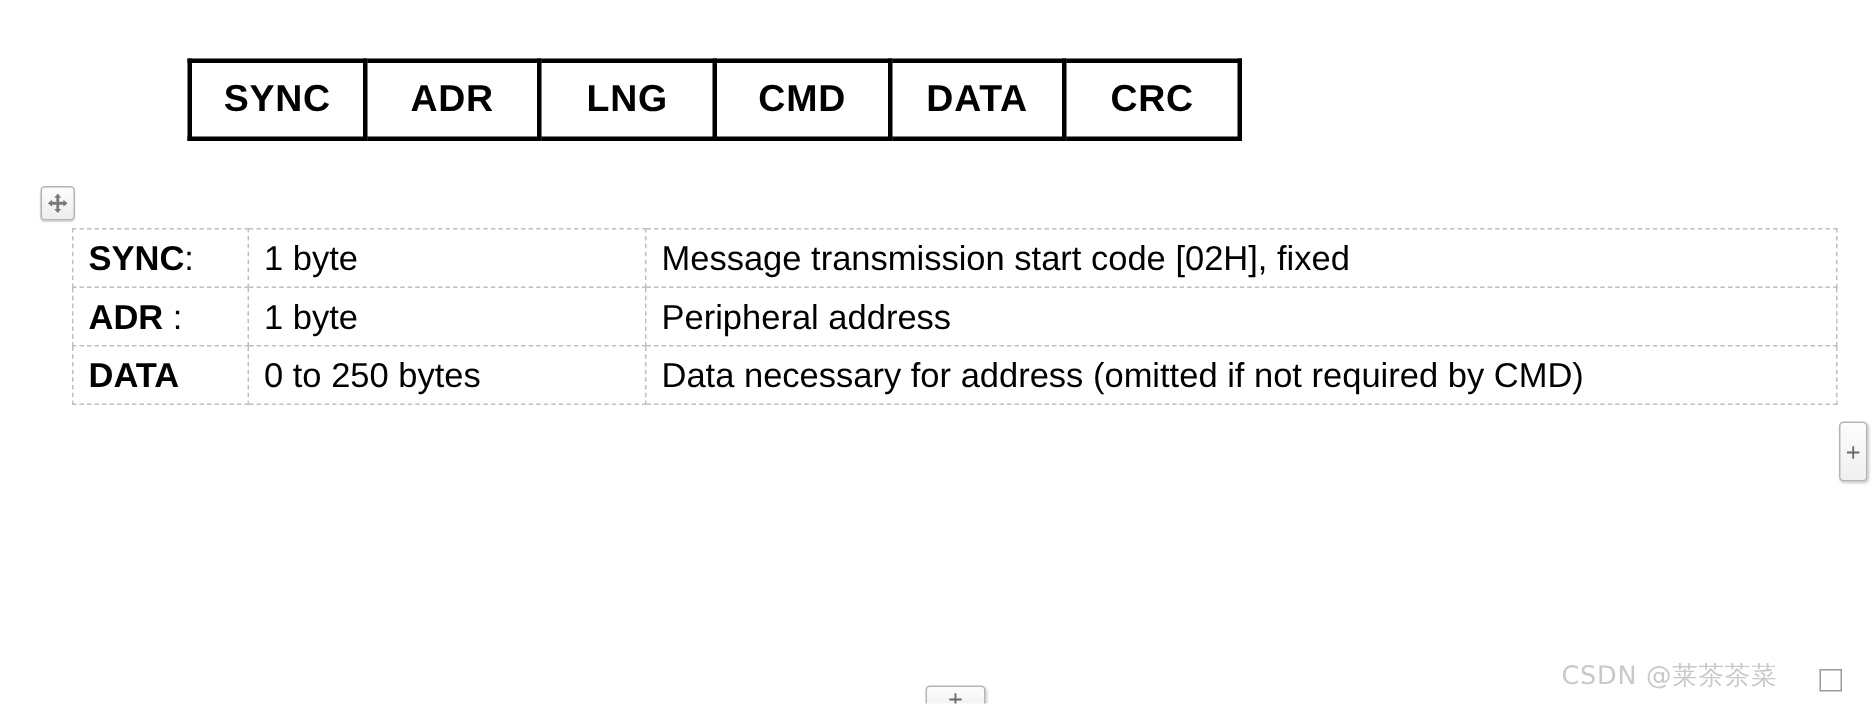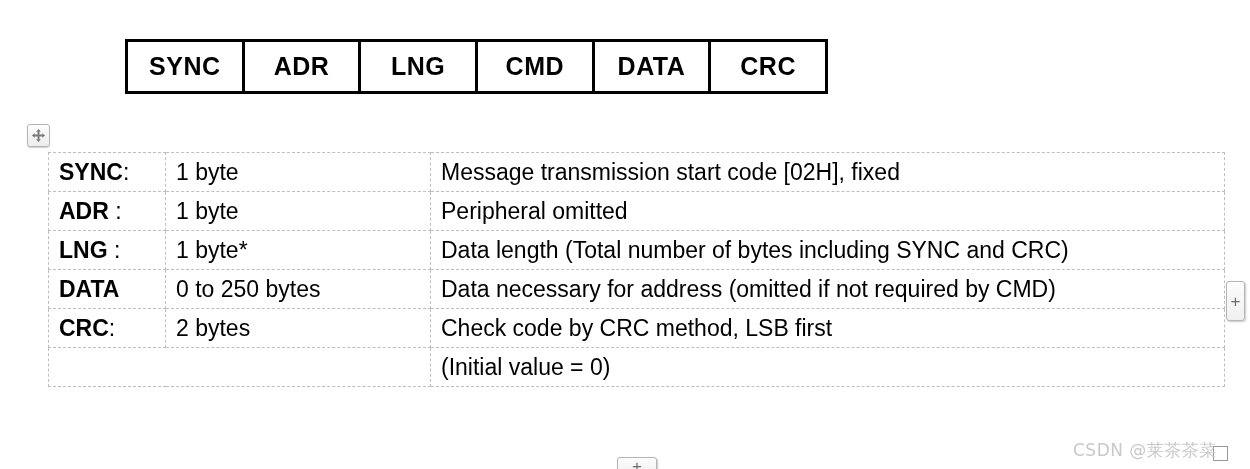--- a/index.html
+++ b/index.html
@@ -136,21 +136,21 @@
     width: 13px;
     height: 13px;
     border: 1px solid #9a9a9a;
     background: #ffffff;
     cursor: nwse-resize;
   }
 
   
   #watermark {
     position: absolute;
-    left: 1073px;
+    left: 1041px;
     top: 439px;
     font-size: 17px;
     color: #c9c9c9;
     letter-spacing: 0.5px;
     white-space: nowrap;
     user-select: none;
     font-family: "DejaVu Sans", sans-serif;
   }
 </style>
 </head>
@@ -185,41 +185,27 @@
   </colgroup>
   <tbody>
       <tr>
         <td><span class="name-label">SYNC</span><span class="name-colon">:</span></td>
         <td>1 byte</td>
         <td>Message transmission start code [02H], fixed</td>
       </tr>
       <tr>
         <td><span class="name-label">ADR</span><span class="name-colon"> :</span></td>
         <td>1 byte</td>
-        <td>Peripheral omitted</td>
-      </tr>
-      <tr>
-        <td><span class="name-label">LNG</span><span class="name-colon"> :</span></td>
-        <td>1 byte*</td>
-        <td>Data length (Total number of bytes including SYNC and CRC)</td>
+        <td>Peripheral address</td>
       </tr>
       <tr>
         <td><span class="name-label">DATA</span><span class="name-colon"></span></td>
         <td>0 to 250 bytes</td>
         <td>Data necessary for address (omitted if not required by CMD)</td>
       </tr>
-      <tr>
-        <td><span class="name-label">CRC</span><span class="name-colon">:</span></td>
-        <td>2 bytes</td>
-        <td>Check code by CRC method, LSB first</td>
-      </tr>
-      <tr>
-        <td colspan="2"></td>
-        <td>(Initial value  = 0)</td>
-      </tr>
     </tbody>
 </table>
 
 <div id="insert-col-button">
   <span class="plus-glyph">+</span>
 </div>
 
 <div id="insert-row-button">
   <span class="plus-glyph">+</span>
 </div>

